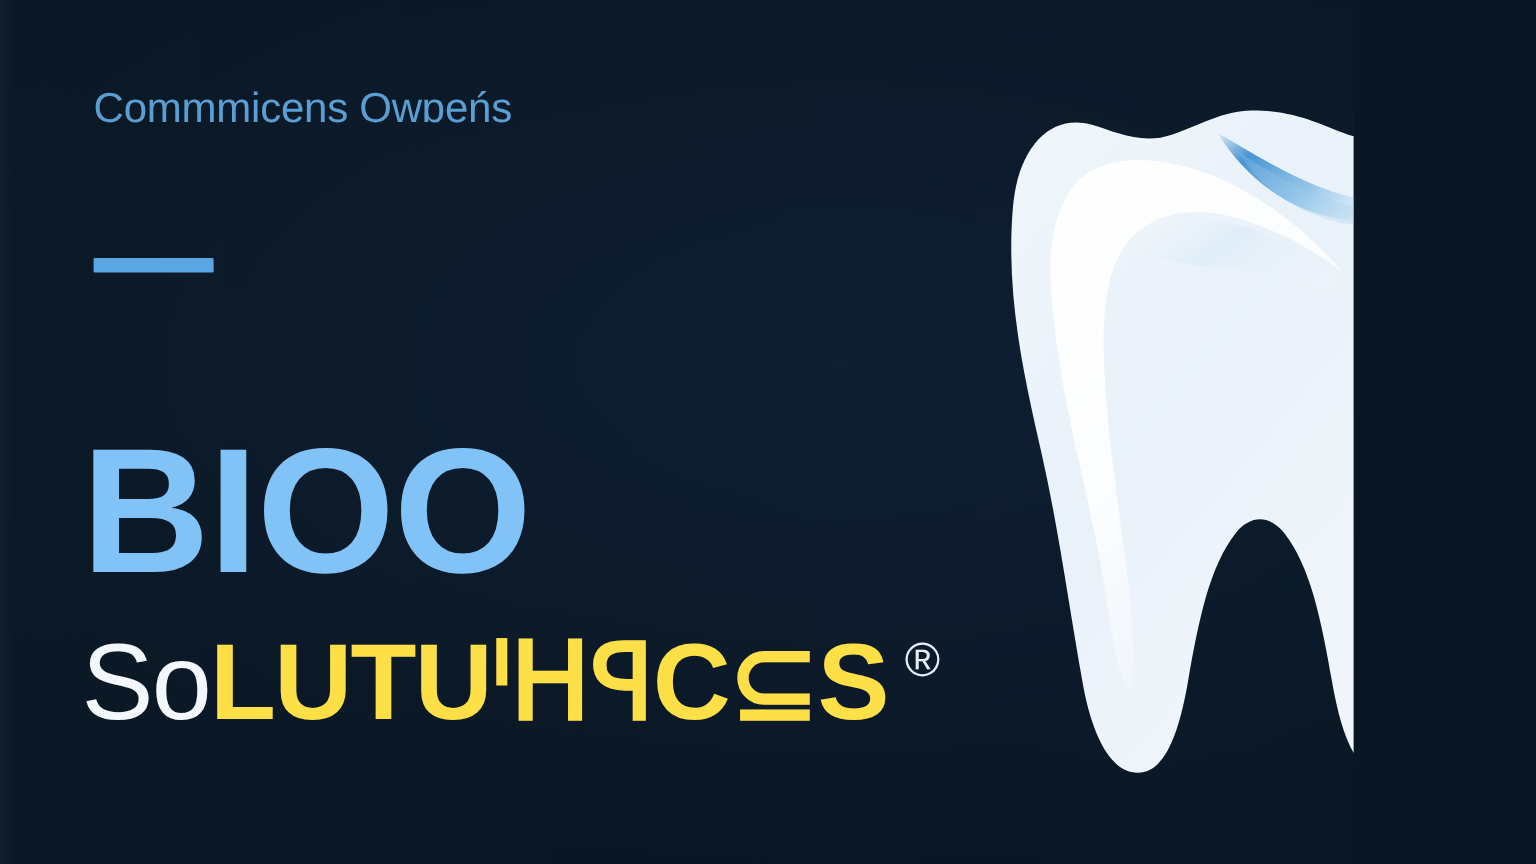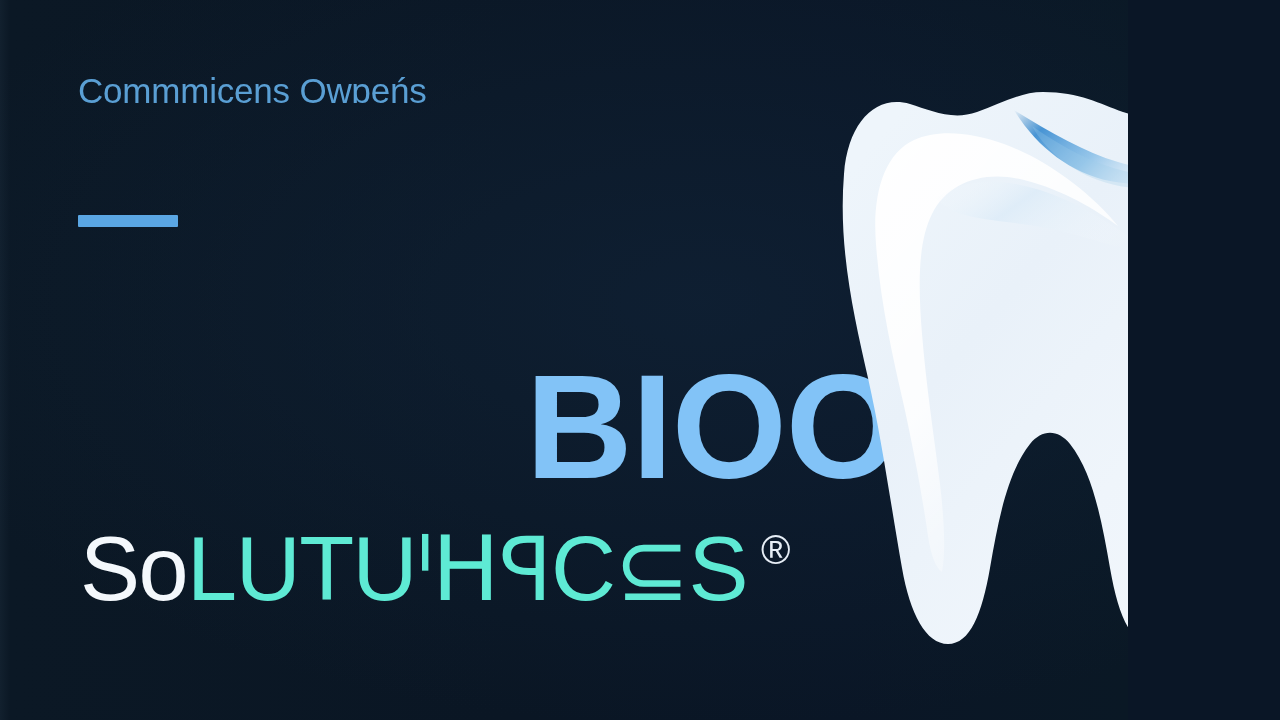--- a/index.html
+++ b/index.html
@@ -57,45 +57,44 @@
     top: 215px;
     width: 100px;
     height: 12px;
     background: #5aa6e3;
     border-radius: 1px;
   }
 
   
   #brand {
     position: absolute;
-    left: 80px;
+    left: 68px;
     top: 352px;
     width: 820px;
-    text-align: right;
   }
   #brand-primary {
     font-size: 148px;
     font-weight: 700;
     letter-spacing: -1px;
     line-height: 150px;
     color: #82c3f7;
     white-space: nowrap;
   }
   #brand-secondary-row {
     display: flex;
     align-items: flex-start;
     margin-top: 20px;
     line-height: 94px;
     white-space: nowrap;
   }
   .brand-sec-part {
     font-size: 90px;
-    font-weight: 400;
+    font-weight: 700;
     letter-spacing: -1.5px;
-    color: #5eead4;
+    color: #fde047;
   }
   .brand-sec-light {
     font-weight: 400;
     color: #f4f8fc;
   }
   #brand-reg {
     font-size: 40px;
     font-weight: 400;
     color: #e7eef6;
     margin-left: 14px;

